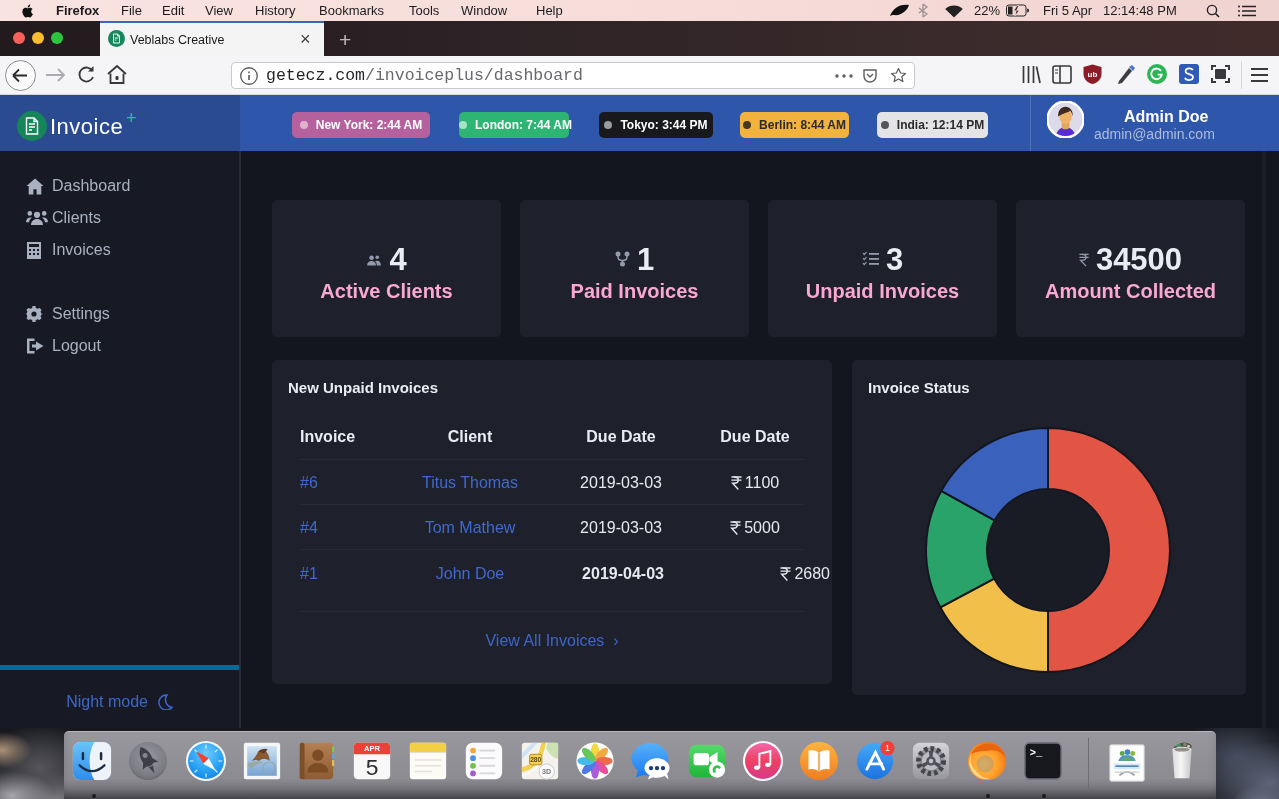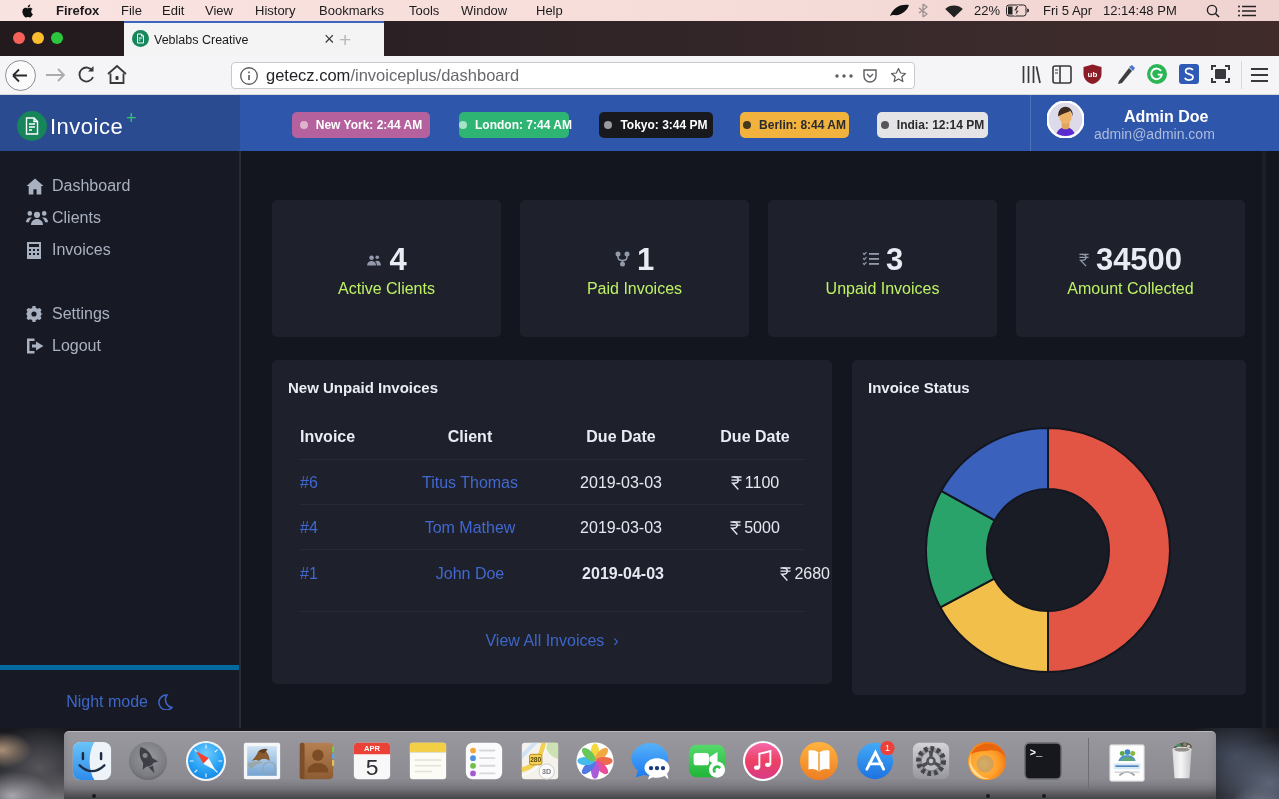--- a/index.html
+++ b/index.html
@@ -4,40 +4,40 @@
 <style>
 *{margin:0;padding:0;box-sizing:border-box;}
 html,body{width:1279px;height:799px;overflow:hidden;}
 body{font-family:"Liberation Sans",sans-serif;position:relative;background:#2b2c33;}
 
 #menubar{position:absolute;left:0;top:0;width:1279px;height:21px;background:linear-gradient(to right,#f9e3e0,#f6dcd9 60%,#efd3d1);color:#1b1b1d;font-size:13px;}
 #menubar .mi{position:absolute;top:3px;}
 
 #tabbar{position:absolute;left:0;top:21px;width:1279px;height:35px;background:linear-gradient(to right,#221a1d,#2e2326 40%,#3a2a2b 75%,#402b2a);}
 .tl{position:absolute;top:11px;width:12px;height:12px;border-radius:50%;}
-#tab{position:absolute;left:124px;top:0;width:260px;height:35px;background:#f5f4f5;border-top:2px solid #3d66c0;}
+#tab{position:absolute;left:100px;top:0;width:224px;height:35px;background:#f5f4f5;border-top:2px solid #3d66c0;}
 
 #navbar{position:absolute;left:0;top:56px;width:1279px;height:39px;background:#f5f4f6;border-bottom:1px solid #d7d6d9;}
-#urlfield{position:absolute;left:231px;top:6px;width:684px;height:27px;background:#fff;border:1px solid #c9c8cd;border-radius:4px;}
+#urlfield{position:absolute;left:231px;top:6px;width:684px;height:27px;background:#fff;border:1px solid #c9c8cd;border-radius:4px;font-family:Liberation Mono, monospace;}
 
 #appheader{position:absolute;left:0;top:95px;width:1279px;height:56px;background:#2e56ab;}
 #appheader .left{position:absolute;left:0;top:0;width:240px;height:56px;background:#2a4b90;}
 .pill{position:absolute;top:17px;height:26px;border-radius:5px;font-size:12px;font-weight:bold;line-height:26px;white-space:nowrap;text-align:center;}
 .pill .dot{display:inline-block;width:8px;height:8px;border-radius:50%;margin:0 8px 1px 0;vertical-align:-1px;}
 
 #sidebar{position:absolute;left:0;top:151px;width:240px;height:577px;background:#171a25;border-right:1px solid #262a3a;}
 .sitem{position:absolute;left:0;width:224px;height:32px;color:#a9b0c0;font-size:16px;}
 .sitem svg{position:absolute;left:26px;top:8px;}
 .sitem span{position:absolute;left:52px;top:7px;}
 #nightsec{position:absolute;left:0;top:514px;width:239px;height:63px;border-top:5px solid #0369a1;color:#3d66c9;font-size:16px;text-align:center;line-height:63px;}
 
 #main{position:absolute;left:241px;top:151px;width:1038px;height:577px;background:#14161f;}
 .card{position:absolute;background:#1e212c;border-radius:5px;}
 .statnum{font-size:31px;font-weight:bold;color:#e9ecf3;}
-.statlabel{font-size:16px;color:#bef264;}
+.statlabel{font-size:20px;color:#f9a8d4;font-weight:bold;}
 
 #invcard{left:31px;top:209px;width:560px;height:324px;}
 #invcard .title{position:absolute;left:16px;top:19px;font-size:15px;font-weight:bold;color:#e9ecf3;}
 .trow{position:absolute;left:28px;width:504px;height:46px;}
 .tcell{position:absolute;top:14px;font-size:16px;}
 .thead .tcell{font-weight:bold;color:#e9ecf3;}
 .tline{position:absolute;left:28px;width:504px;height:0;border-top:1px solid #282b37;}
 .blue{color:#4168cf;}
 .white{color:#e6e8ef;}
 #statuscard{left:611px;top:209px;width:394px;height:335px;}

